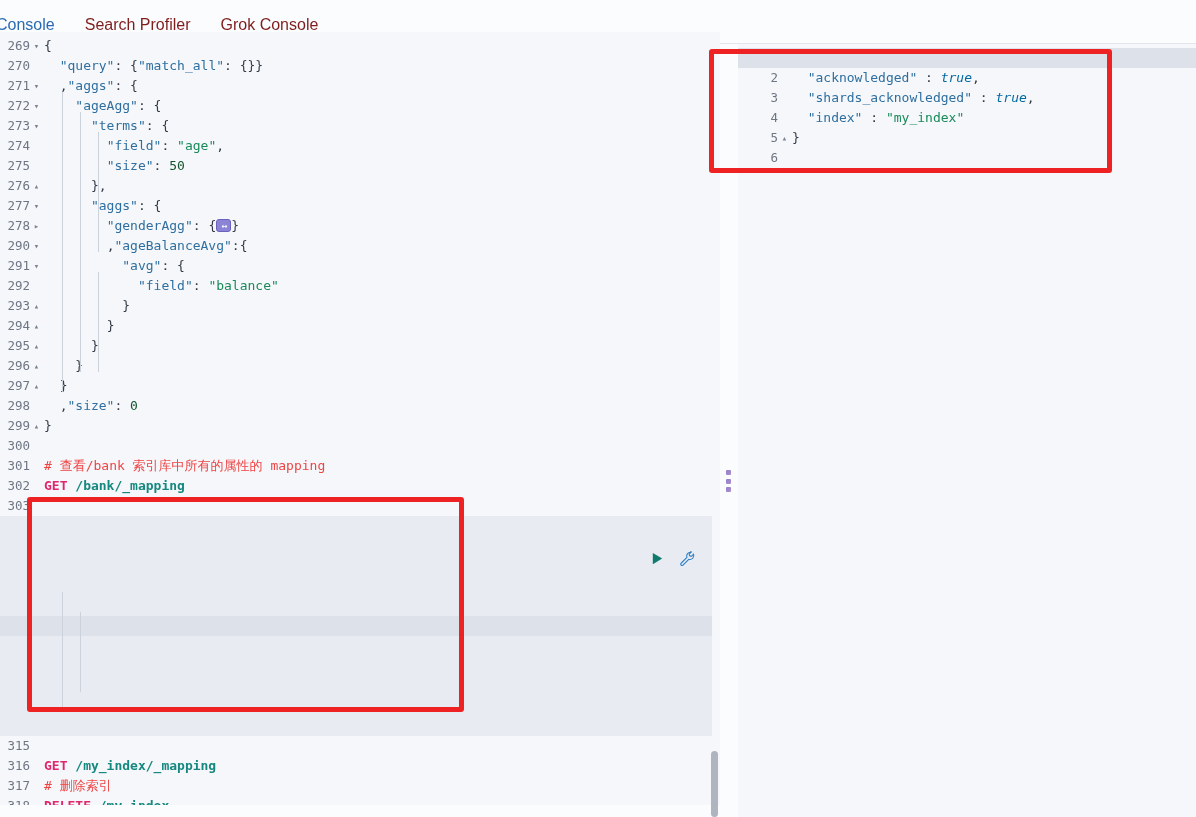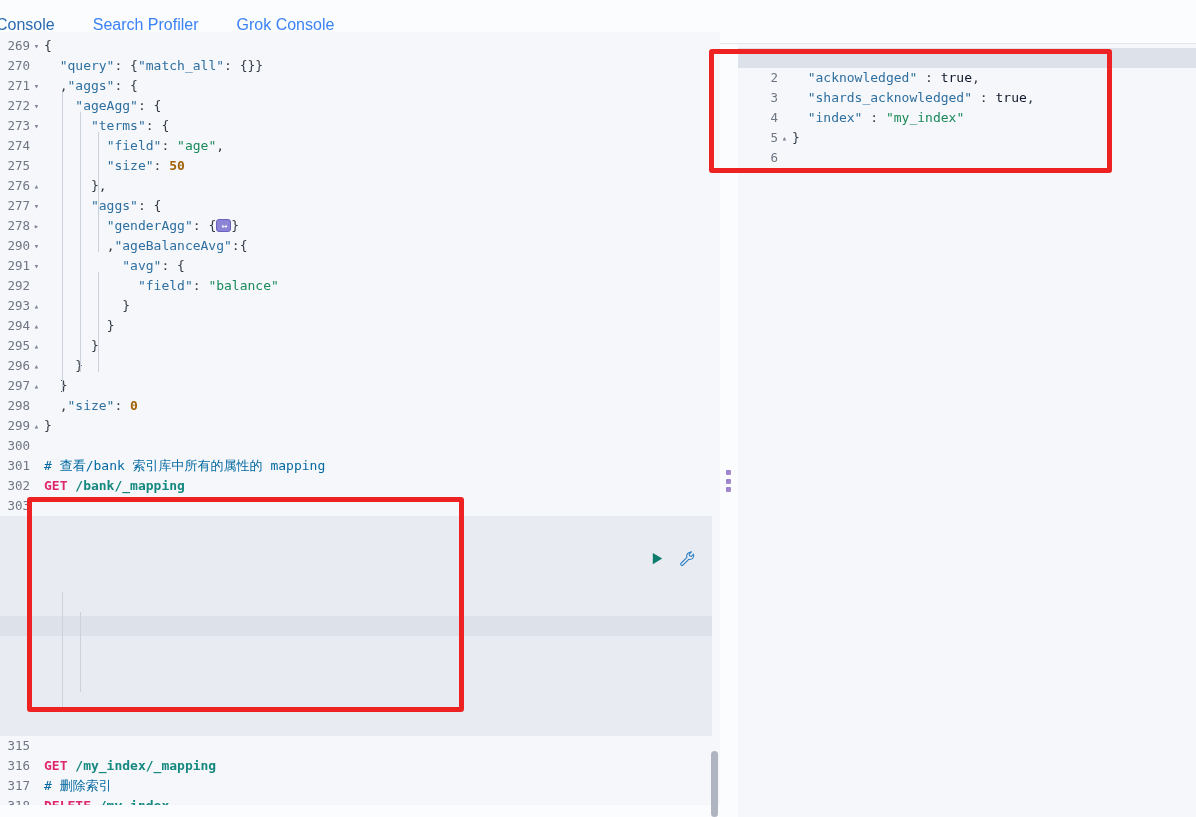--- a/index.html
+++ b/index.html
@@ -21,25 +21,24 @@
     left: 0; top: 0; width: 1196px; height: 44px;
     background: #fbfcfd;
     border-bottom: 1px solid #e3e6ec;
     box-sizing: border-box;
   }
   .tabs {
     display: flex;
     align-items: flex-end;
     height: 44px;
     padding-left: 0px;
-    gap: 8px;
   }
   .tab {
     font-size: 16px;
-    color: #3b82f6;
+    color: #7f1d1d;
     padding: 0 22px 11px 0;
     margin-right: 8px;
     cursor: pointer;
     position: relative;
     line-height: 16px;
     white-space: nowrap;
   }
   .tab:first-child { padding-left: 0; margin-left: -4px; }
   .tab.active { color: #2a6ab0; }
   .tab.active::after {
@@ -131,24 +130,24 @@
   .ln {
     height: 20px;
     line-height: 20px;
     white-space: pre;
     color: #24292f;
   }
 
   
   .k   { color: #2f6f9f; }         
   .s   { color: #1a8a5a; }         
-  .n   { color: #a16207; font-weight: bold; }         
-  .b   { color: #0f172a; }         
+  .n   { color: #14532d; }         
+  .b   { color: #0369a1; font-style: italic; }         
   .p   { color: #333a45; }         
-  .cm  { color: #0369a1; }         
+  .cm  { color: #ef4444; }         
   .meth{ color: #e0266c; font-weight: 600; }  
   .url { color: #15887f; font-weight: bold; }         
 
   
   .guide {
     position: absolute;
     top: 0;
     width: 1px;
     background: #ccd2dc;
   }

